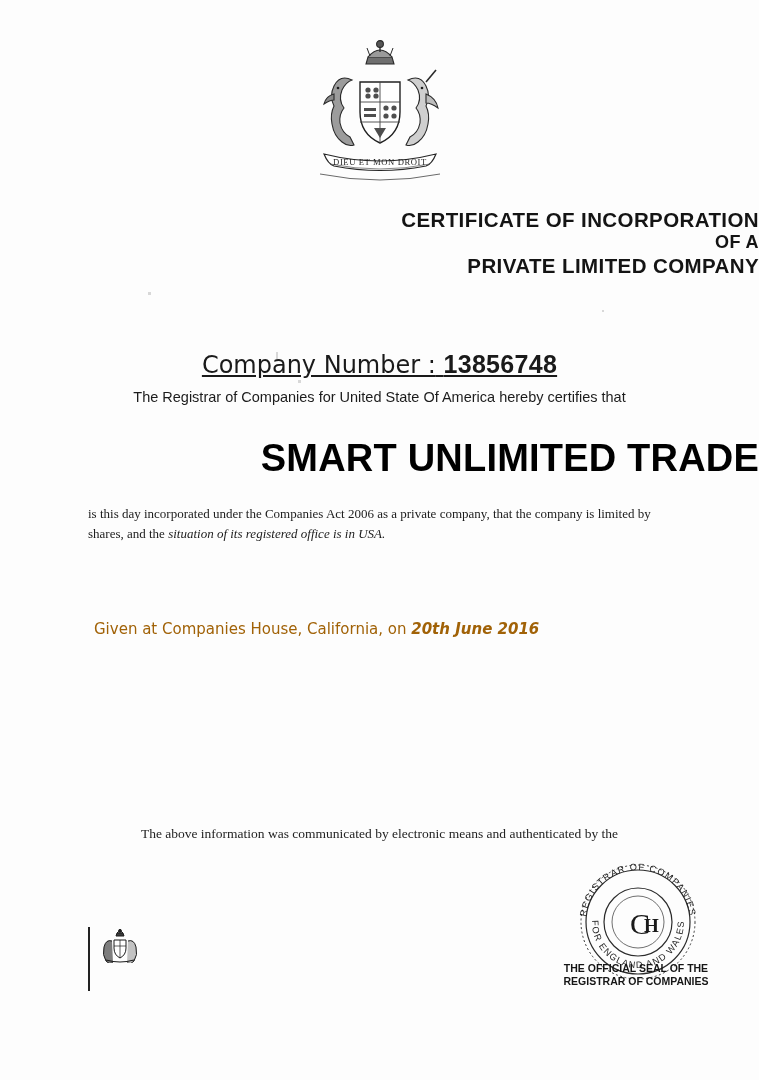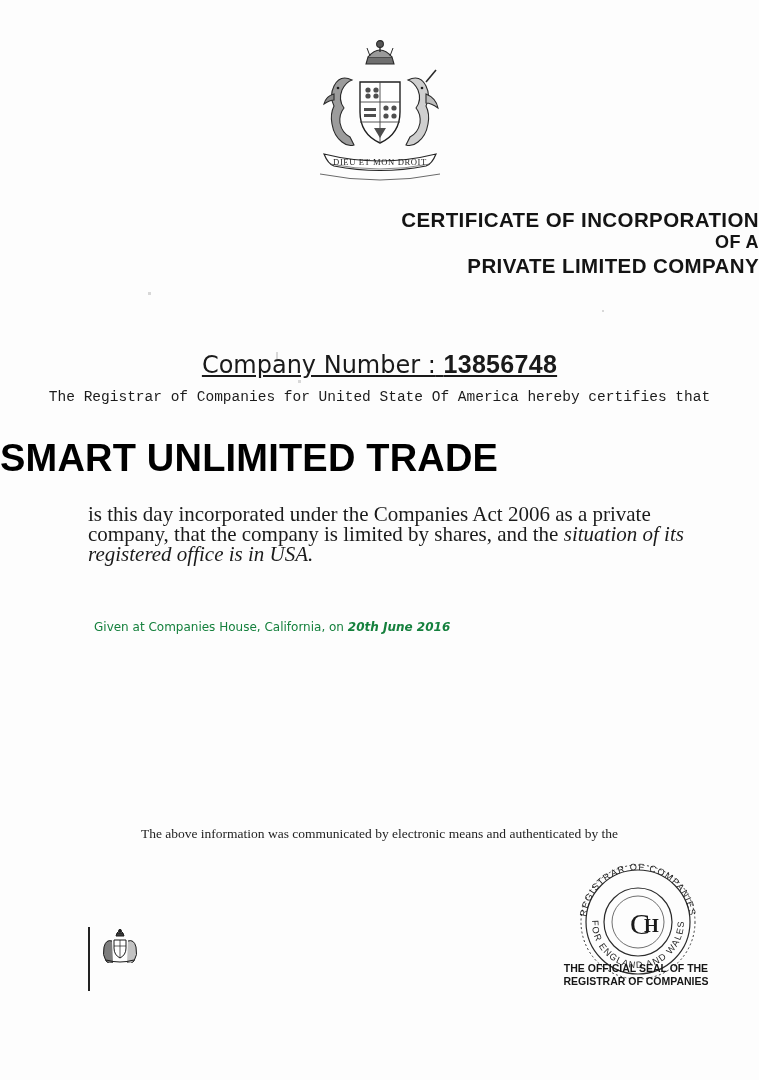--- a/index.html
+++ b/index.html
@@ -65,56 +65,56 @@
     letter-spacing: 0.3px;
   }
 
   .registrar-line {
     position: absolute;
     top: 389px;
     left: 0;
     right: 0;
     text-align: center;
     font-size: 14.5px;
-    font-family: Liberation Mono, monospace;
+    font-family: Liberation Sans, sans-serif;
     color: #1c1c1c;
   }
 
   .company-name {
     position: absolute;
     top: 437px;
     left: 0;
     right: 0;
-    text-align: left;
+    text-align: right;
     font-size: 38px;
     font-weight: bold;
     font-family: "Liberation Sans", sans-serif;
     letter-spacing: 0.2px;
     color: #000000;
   }
 
   .incorp-body {
     position: absolute;
     top: 504px;
     left: 88px;
     width: 600px;
     font-family: "Liberation Serif", serif;
-    font-size: 21px;
+    font-size: 13px;
     line-height: 20px;
     color: #1b1b1b;
   }
   .incorp-body .ital { font-style: italic; }
 
   .given-line {
     position: absolute;
     top: 620px;
     left: 94px;
-    font-size: 12px;
+    font-size: 15px;
     font-family: "DejaVu Sans", sans-serif;
-    color: #15803d;
+    color: #a16207;
   }
   .given-line .date {
     font-style: italic;
     font-weight: bold;
     font-family: "DejaVu Sans", sans-serif;
   }
 
   .footnote {
     position: absolute;
     top: 824px;

